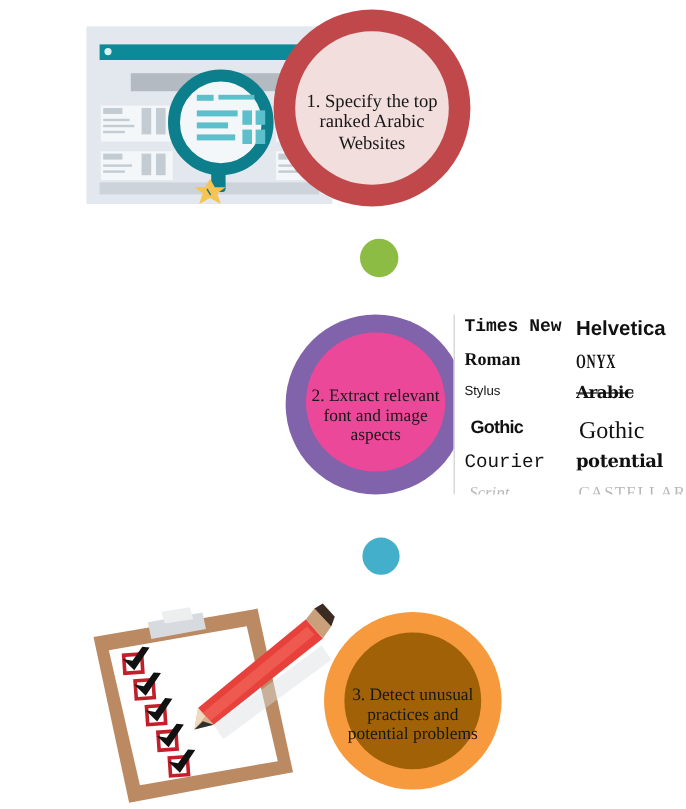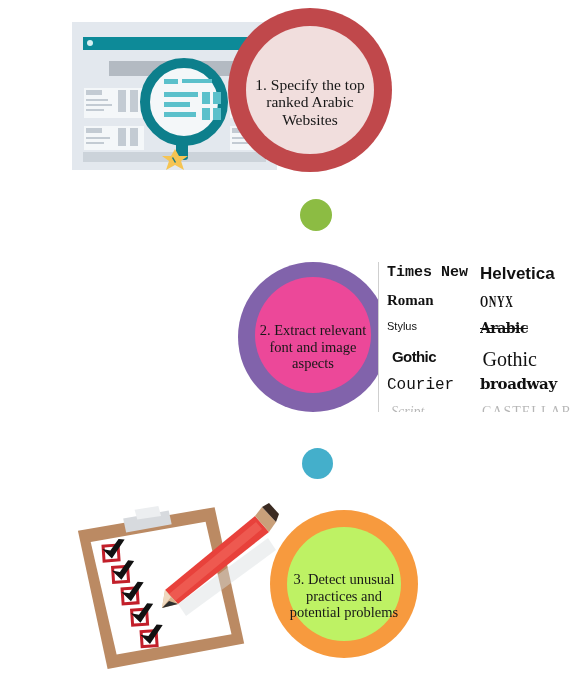--- a/index.html
+++ b/index.html
@@ -20,21 +20,21 @@
   #step1-ring .inner{left:18px;top:18px;width:128px;height:128px;background:#f1dedd;}
   #step1-ring .steptext{font-size:15.5px;width:112px;}
 
   
   #step2-ring{left:238px;top:262px;width:150px;height:150px;background:#8163ab;z-index:6;}
   #step2-ring .inner{left:17px;top:15px;width:116px;height:116px;background:#ec4899;}
   #step2-ring .steptext{font-size:14.5px;width:112px;}
 
   
   #step3-ring{left:270px;top:510px;width:148px;height:148px;background:#f79a3e;z-index:6;}
-  #step3-ring .inner{left:17px;top:17px;width:114px;height:114px;background:#bef264;}
+  #step3-ring .inner{left:17px;top:17px;width:114px;height:114px;background:#a16207;}
   #step3-ring .steptext{font-size:14.5px;width:116px;}
 
   
   .dot{position:absolute;border-radius:50%;z-index:4;}
   #dot-green{left:300px;top:199px;width:32px;height:32px;background:#8cbc43;}
   #dot-blue{left:302px;top:448px;width:31px;height:31px;background:#44afcb;}
 
   
   #browser{position:absolute;left:72px;top:22px;width:205px;height:148px;
            background:#e3e8ee;z-index:2;overflow:hidden;}
@@ -172,21 +172,21 @@
       <div class="fp-row">
         <div class="fp-cell f-stylus">Stylus</div>
         <div class="fp-cell f-ravie">Arabic</div>
       </div>
       <div class="fp-row">
         <div class="fp-cell f-gothic" style="padding-left:5px;">Gothic</div>
         <div class="fp-cell f-nyala">Gothic</div>
       </div>
       <div class="fp-row">
         <div class="fp-cell f-courier">Courier</div>
-        <div class="fp-cell f-broadway">broadway</div>
+        <div class="fp-cell f-broadway">potential</div>
       </div>
       <div class="fp-row" style="opacity:.30;">
         <div class="fp-cell f-script" style="padding-left:4px;">Script</div>
         <div class="fp-cell f-castellar">CASTELLAR</div>
       </div>
     </div>
   </div>
 
   <div class="dot" id="dot-blue"></div>
 

